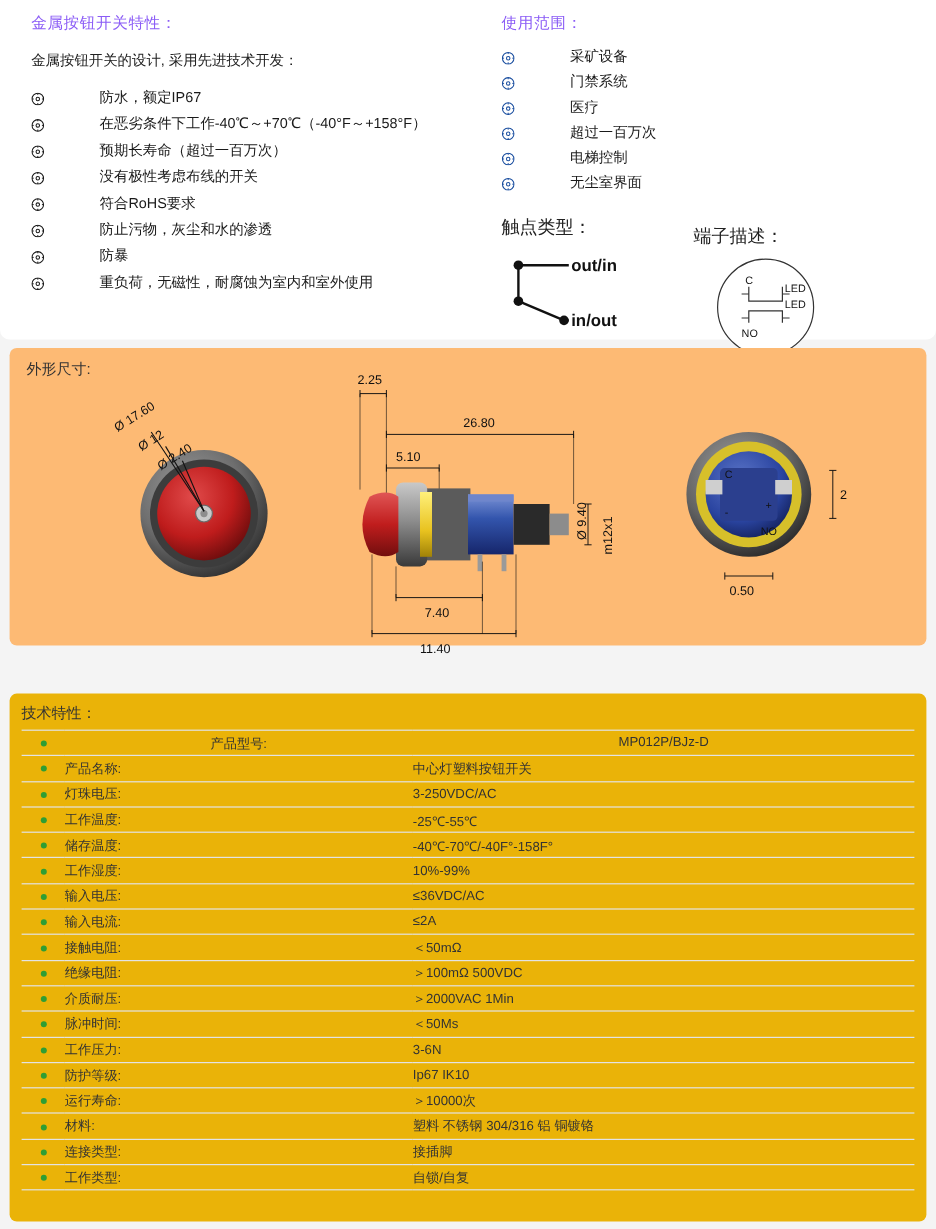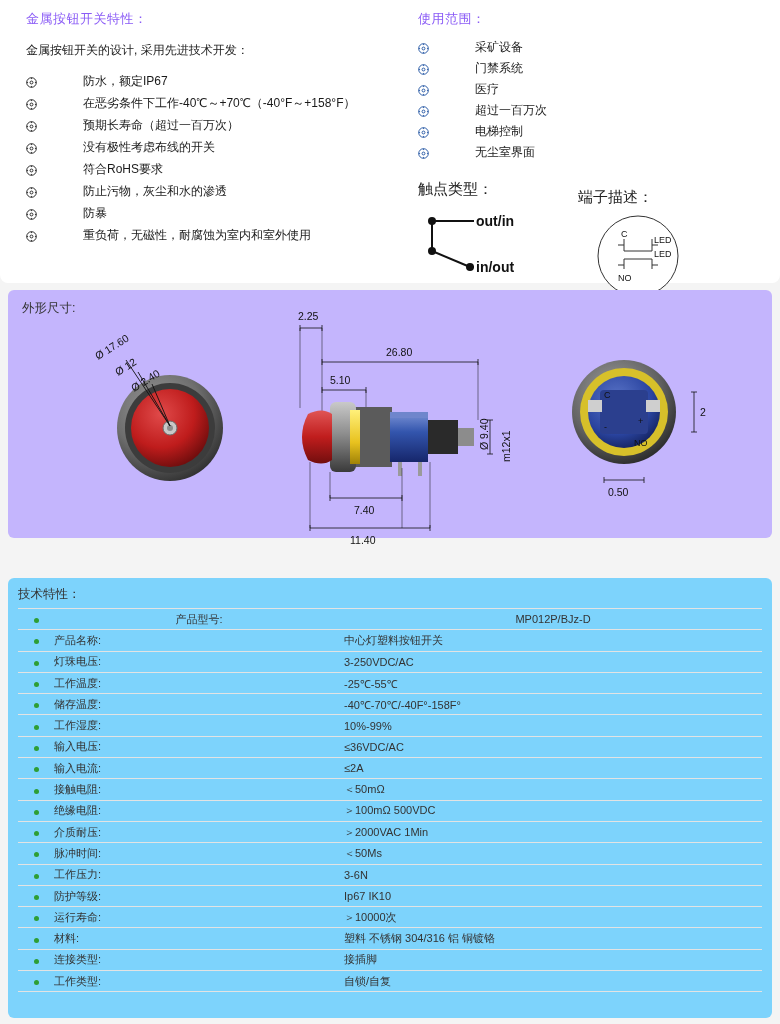--- a/index.html
+++ b/index.html
@@ -40,28 +40,28 @@
   #usage-col .bullet-row { margin-bottom:8px; }
   .gear-blue { color:#1b4fa0; }
 
   #contact-block { position:absolute; left:418px; top:180px; width:180px; }
   #terminal-block { position:absolute; left:578px; top:188px; width:190px; }
   .blk-title { font-size:15px; color:#222; margin-bottom:6px; }
 
   
   #dim-panel {
     position:absolute; left:8px; top:290px; width:764px; height:248px;
-    background:#c4b5fd; border-radius:6px;
+    background:#fdba74; border-radius:6px;
   }
   #dim-title { position:absolute; left:14px; top:10px; font-size:12.5px; color:#333; }
 
   
   #spec-panel {
     position:absolute; left:8px; top:578px; width:764px; height:440px;
-    background:#7dd3fc; border-radius:6px;
+    background:#eab308; border-radius:6px;
   }
   #spec-title { position:absolute; left:10px; top:8px; font-size:12.5px; color:#333; }
   #spec-table {
     position:absolute; left:10px; top:30px; width:744px;
     border-collapse:collapse;
   }
   #spec-table tr { height:21.3px; }
   #spec-table td {
     border-bottom:1px solid #e3e3e3;
     font-size:11px;

